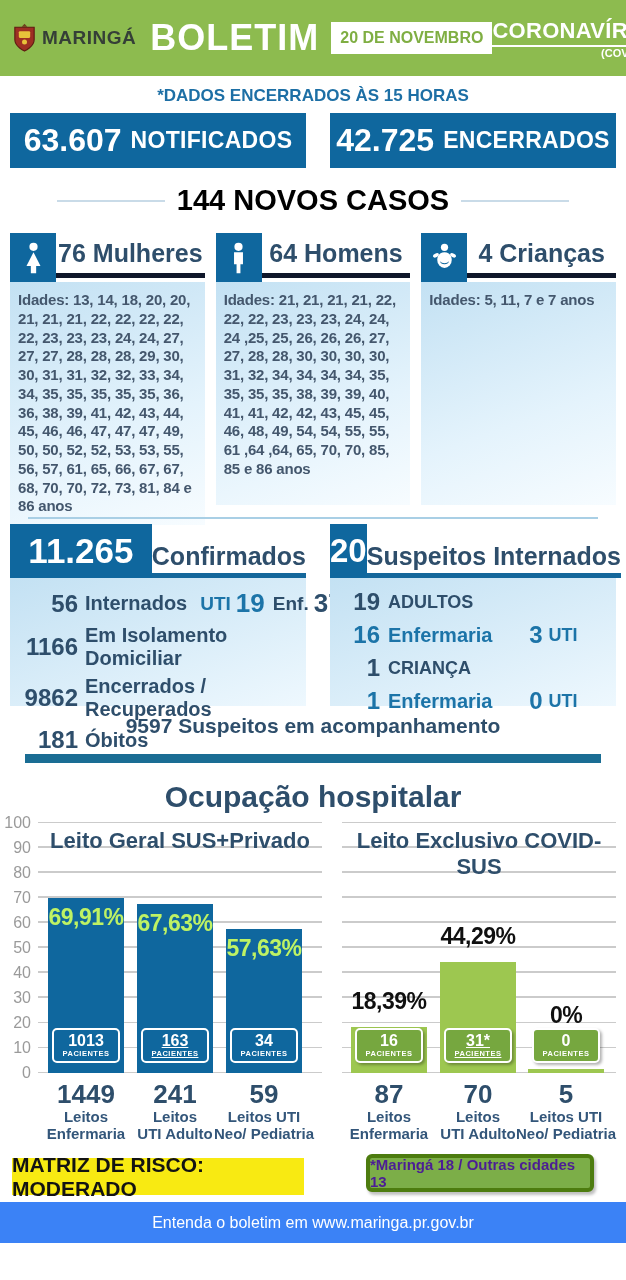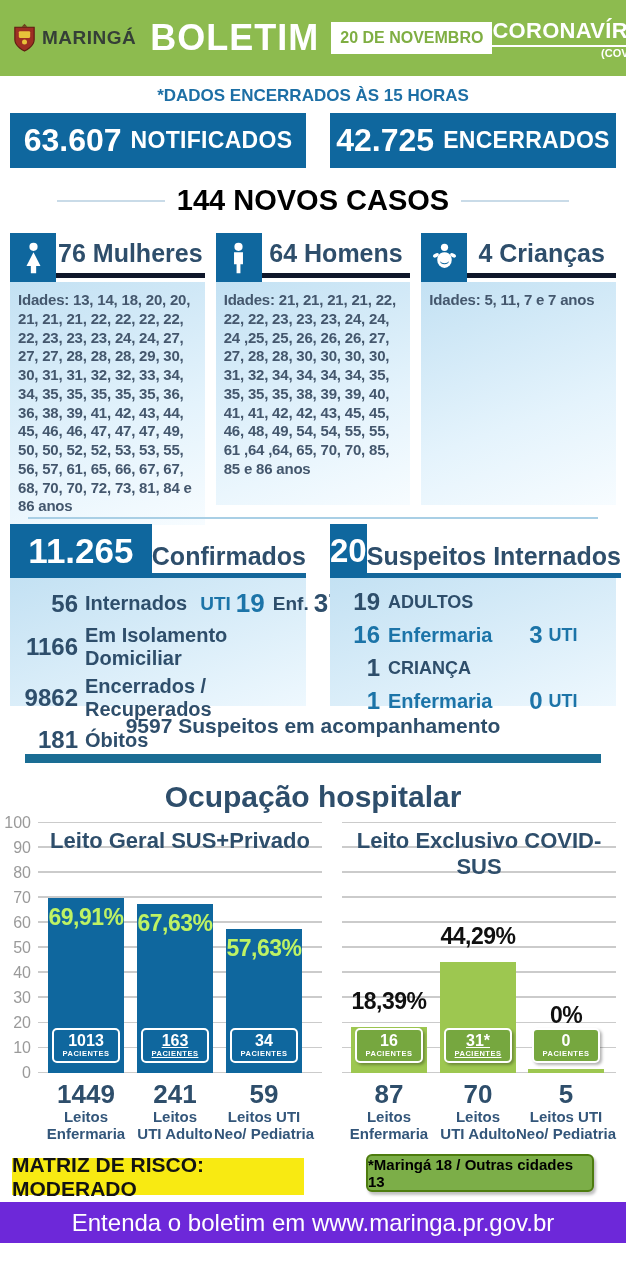--- a/index.html
+++ b/index.html
@@ -116,25 +116,25 @@
   .bedsnum { font-size:26px; font-weight:bold; line-height:28px; }
   .bedslab { font-size:15px; font-weight:bold; line-height:17px; white-space:pre-line; color:#33567a; }
   .bd0 { left:26px; } .bd1 { left:115px; } .bd2 { left:204px; }
   .bd3 { left:329px; } .bd4 { left:418px; } .bd5 { left:506px; }
 
   
   .risk { position:absolute; top:1158px; left:12px; width:292px; height:37px; background:#f8ea12;
           color:#131313; font-size:21px; font-weight:bold; display:flex; align-items:center;
           justify-content:center; }
   .note { position:absolute; top:1154px; left:366px; width:228px; height:38px; background:#7cae48;
-          border:2px solid #4d7c0f; border-radius:6px; box-shadow:2px 3px 3px rgba(0,0,0,.25);
-          color:#000000; font-size:15px; font-weight:bold; display:flex; align-items:center;
+          border:4px solid #4d7c0f; border-radius:6px; box-shadow:2px 3px 3px rgba(0,0,0,.25);
+          color:#4c1d95; font-size:15px; font-weight:bold; display:flex; align-items:center;
           justify-content:center; }
-  .footer { position:absolute; top:1202px; left:0; width:626px; height:41px; background:#6d28d9;
-            color:#fff; font-size:24px; display:flex; align-items:center; justify-content:center; }
+  .footer { position:absolute; top:1202px; left:0; width:626px; height:41px; background:#3b82f6;
+            color:#fff; font-size:16px; display:flex; align-items:center; justify-content:center; }
 </style>
 </head>
 <body>
 
 <div class="page">
 
   <header class="topbar">
     <div class="logo">
       <svg viewBox="0 0 22 26">
         <path d="M11 0.5 L13.5 3 H8.5 Z" fill="#6d431d"></path>

